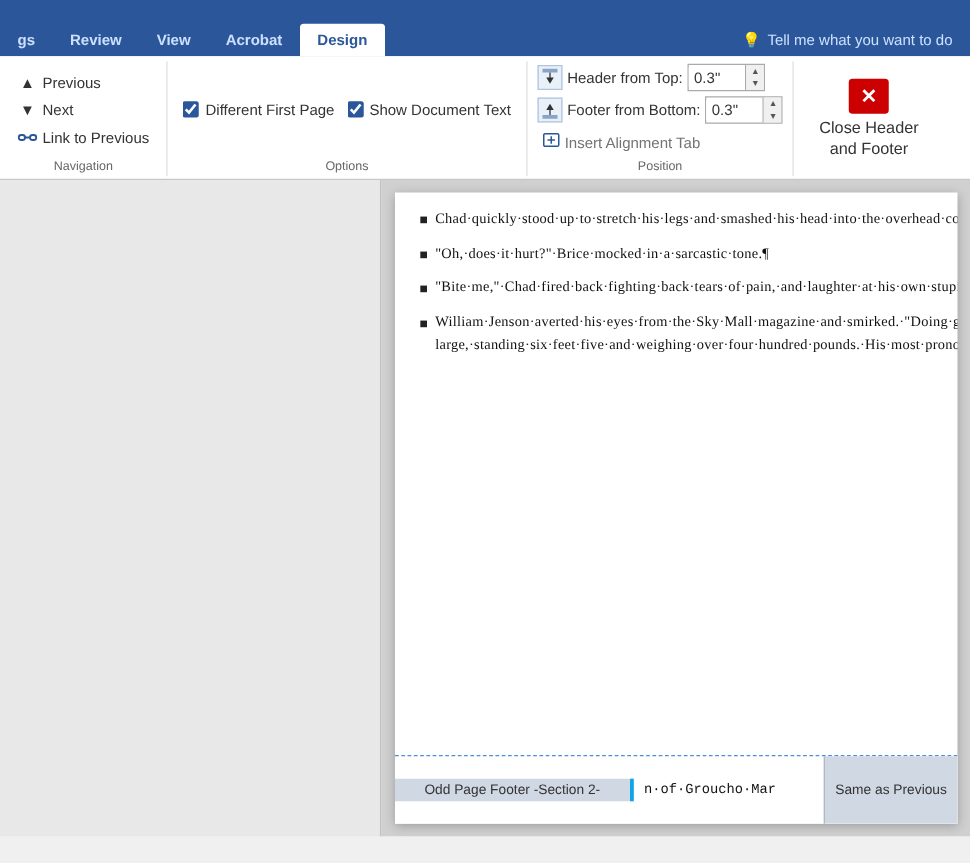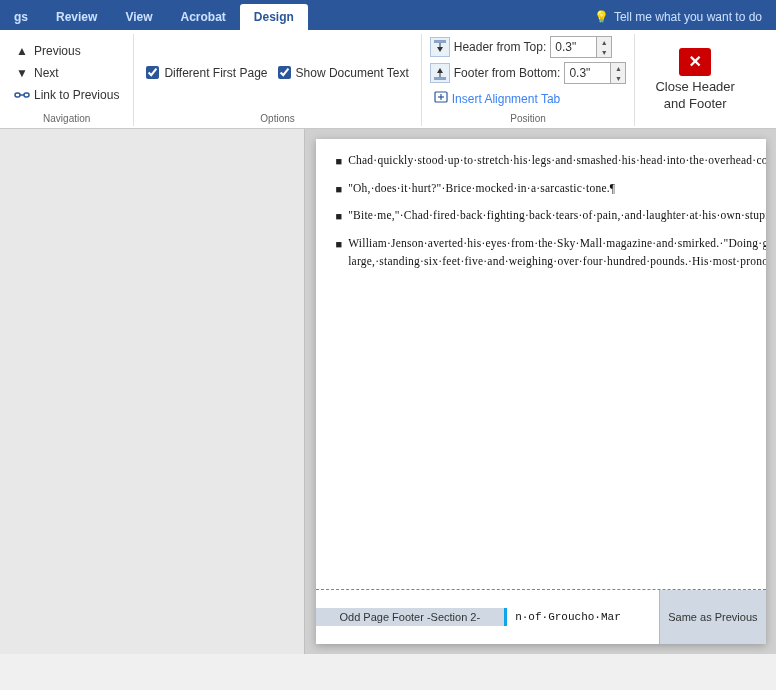--- a/index.html
+++ b/index.html
@@ -31,20 +31,21 @@
       font-size: 12px;
       cursor: pointer;
       border-radius: 3px 3px 0 0;
       font-weight: bold;
     }
 
     .tab.active {
       background: #fff;
       color: #2b579a;
       font-weight: 600;
+      margin-top: 15px;
     }
 
     .tell-me {
       margin-left: auto;
       display: flex;
       align-items: center;
       color: #cce0ff;
       padding: 6px 14px;
       font-size: 12px;
       gap: 5px;
@@ -199,21 +200,21 @@
       color: #555;
       line-height: 1;
     }
 
     .insert-align-btn {
       display: flex;
       align-items: center;
       gap: 4px;
       padding: 2px 4px;
       font-size: 12px;
-      color: #3b82f6;
+      color: #737373;
       cursor: pointer;
       background: none;
       border: none;
     }
 
     
     .close-group {
       display: flex;
       flex-direction: column;
       align-items: center;

